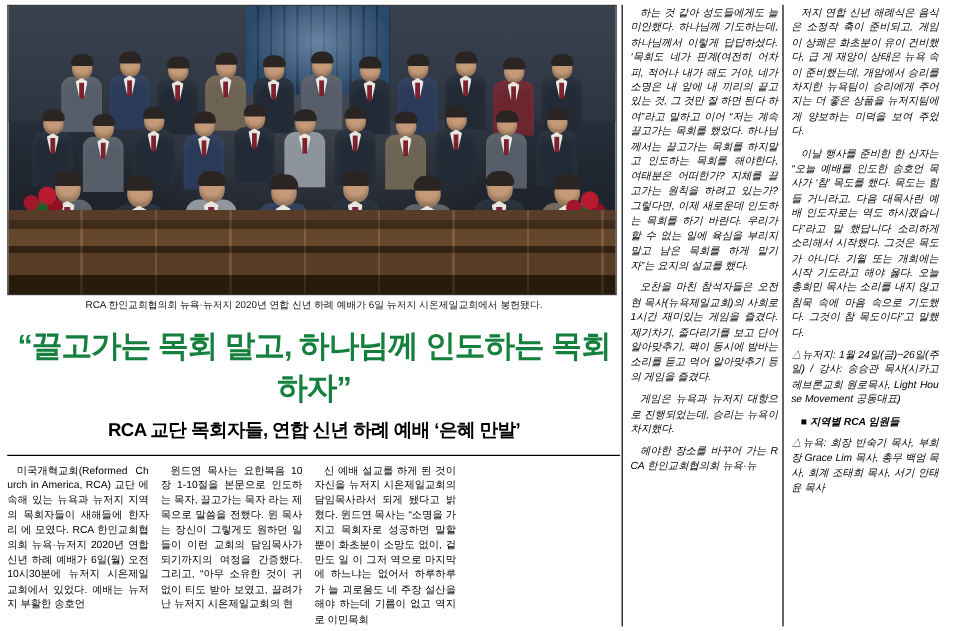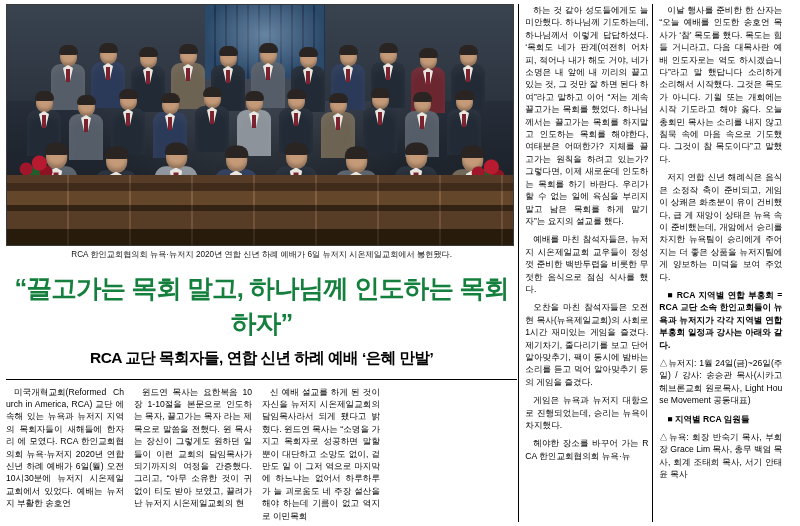--- a/index.html
+++ b/index.html
@@ -194,20 +194,21 @@
 
   
   .rcol {
     width: 134px;
     padding: 0 4px 0 6px;
     font-size: 8.6px;
     line-height: 12.4px;
     text-align: justify;
     word-break: break-all;
     box-sizing: border-box;
+    font-style: italic;
   }
   .rcol.first { border-left: 1px solid #000; }
   .rcol.second { border-left: 1px solid #000; }
   .rcol p { margin: 0 0 6px 0; text-indent: 8px; }
   .rcol p.noind { text-indent: 0; }
   .sect-head {
     font-weight: bold;
     text-indent: 0;
     margin: 6px 0 3px 0;
   }
@@ -521,39 +522,37 @@
 RCA 한인교회협의회 뉴욕·뉴저지 2020년 연합 신년 하례 예배가 6일(월) 오전 10시30분에 뉴저지 시온제일교회에서 있었다. 예배는 뉴저지 부활한 송호언</p>
           </div>
         <div class="bcol">
             <p>윈드연 목사는 요한복음 10장 1-10절을 본문으로 인도하는 목자, 끌고가는 목자 라는 제목으로 말씀을 전했다.
 
 윈 목사는 장신이 그렇게도 원하던 일들이 이런 교회의 담임목사가 되기까지의 여정을 간증했다. 그리고, “아무 소유한 것이 귀 없이 티도 받아 보였고, 끌려가 난 뉴저지 시온제일교회의 현</p>
           </div>
         <div class="bcol">
             <p>신 예배 설교를 하게 된 것이 자신을 뉴저지 시온제일교회의 담임목사라서 되게 됐다고 밝혔다.
 
-윈드연 목사는 “소명을 가지고 목회자로 성공하면 말할 뿐이 대단하고 소망도 없이, 겉만도 일 이 그저 역으로 마지막에 하느냐는 없어서 하루하루가 늘 괴로움도 네 주장 설산을 해야 하는데 기름이 없고 역지로 이민목회</p>
+윈드연 목사는 “소명을 가지고 목회자로 성공하면 말할 뿐이 화초분이 소망도 없이, 겉만도 일 이 그저 역으로 마지막에 하느냐는 없어서 하루하루가 늘 괴로움도 네 주장 설산을 해야 하는데 기름이 없고 역지로 이민목회</p>
           </div>
       </div>
     </div>
 
     <div class="right-col">
 
       <div class="rcol first">
         <p>하는 것 같아 성도들에게도 늘 미안했다. 하나님께 기도하는데, 하나님께서 이렇게 답답하셨다. ‘목회도 네가 판계(여전히 어차피, 적어나 내가 해도 거야, 네가 소명은 내 앞에 내 끼리의 끝고 있는 것, 그 것만 잘 하면 된다 하여”라고 말하고 이어 “저는 계속 끌고가는 목회를 했었다. 하나님께서는 끌고가는 목회를 하지말고 인도하는 목회를 해야한다, 여태분은 어떠한가? 지체를 끌고가는 원칙을 하려고 있는가? 그렇다면, 이제 새로운데 인도하는 목회를 하기 바란다. 우리가 할 수 없는 일에 육심을 부리지 말고 남은 목회를 하게 맡기자”는 요지의 설교를 했다.</p>
-        <p>예배를 마친 참석자들은, 뉴저지 시온제일교회 교우들이 정성껏 준비한 백반두렵을 비롯한 무젓한 음식으로 점심 식사를 했다.</p>
         <p>오찬을 마친 참석자들은 오전 현 목사(뉴욕제일교회)의 사회로 1시간 재미있는 게임을 즐겼다. 제기차기, 줄다리기를 보고 단어 알아맞추기, 팩이 동시에 밤바는 소리를 듣고 먹어 알아맞추기 등의 게임을 즐겼다.</p>
         <p>게임은 뉴욕과 뉴저지 대항으로 진행되었는데, 승리는 뉴욕이 차지했다.</p>
         <p>헤야한 장소를 바꾸어 가는 RCA 한인교회협의회 뉴욕·뉴</p>
       </div>
 
       <div class="rcol second">
+        <p>저지 연합 신년 해례식은 음식은 소정작 축이 준비되고, 게임이 상쾌은 화초분이 유이 건비했다, 급 게 재앙이 상태은 뉴욕 속이 준비했는데, 개암에서 승리를 차지한 뉴욕팀이 승리에게 주어지는 더 좋은 상품을 뉴저지팀에게 양보하는 미덕을 보여 주었다.</p>
         <p>이날 행사를 준비한 한 산자는 “오늘 예배를 인도한 송호언 목사가 ‘참’ 목도를 했다. 목도는 힘들 거니라고, 다음 대목사란 예배 인도자로는 역도 하시겠습니다”라고 말 했답니다 소리하게 소리해서 시작했다. 그것은 목도가 아니다. 기윌 또는 개회에는 시작 기도라고 해야 옳다. 오늘 총회민 목사는 소리를 내지 않고 침묵 속에 마음 속으로 기도했다. 그것이 참 목도이다”고 말했다.</p>
-        <p>저지 연합 신년 해례식은 음식은 소정작 축이 준비되고, 게임이 상쾌은 화초분이 유이 건비했다, 급 게 재앙이 상태은 뉴욕 속이 준비했는데, 개암에서 승리를 차지한 뉴욕팀이 승리에게 주어지는 더 좋은 상품을 뉴저지팀에게 양보하는 미덕을 보여 주었다.</p>
-        <p class="sect-head">■ RCA 지역별 연합 부흥회 = RCA 교단 소속 한인교회들이 뉴욕과 뉴저지가 각각 지역별 연합 부흥회 일정과 강사는 아래와 같다.</p>
         <p class="noind">△뉴저지: 1월 24일(금)~26일(주일) / 강사: 송승관 목사(시카고 헤브론교회 원로목사, Light House Movement 공동대표)</p>
         <p class="sect-head">■ 지역별 RCA 임원들</p>
         <p class="noind">△뉴욕: 회장 반숙기 목사, 부회장 Grace Lim 목사, 총무 백엄 목사, 회계 조태희 목사, 서기 안태윤 목사</p>
 
       </div>
 
     </div>
   </div>
 </div>
 

